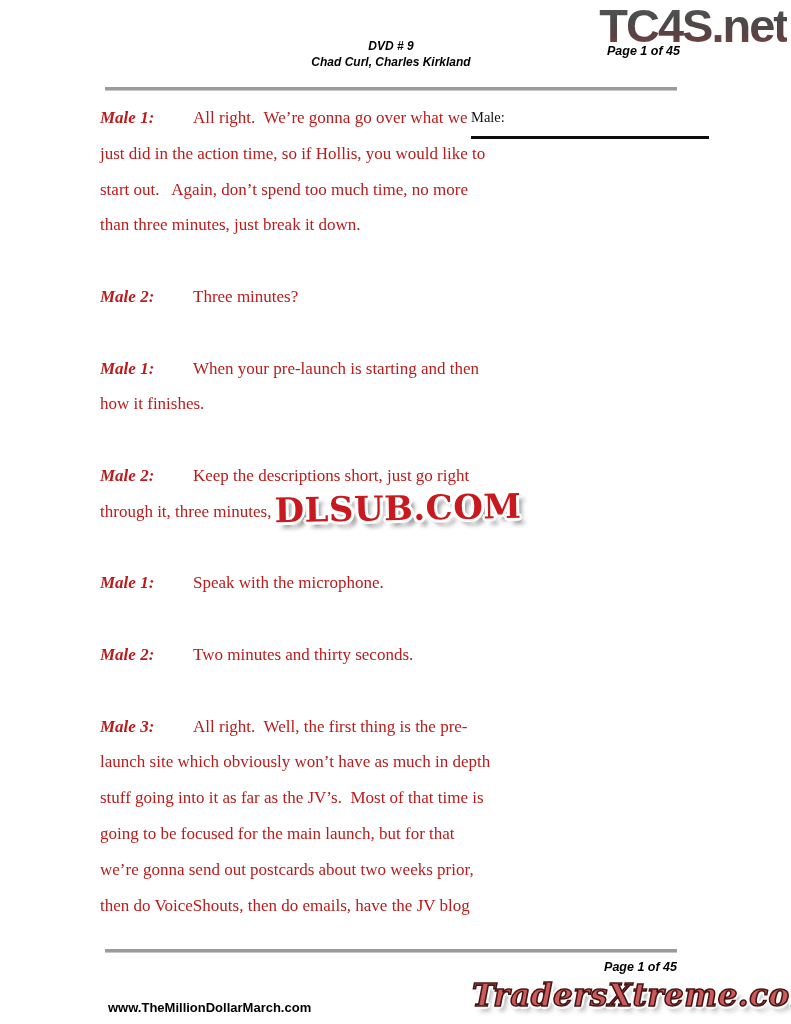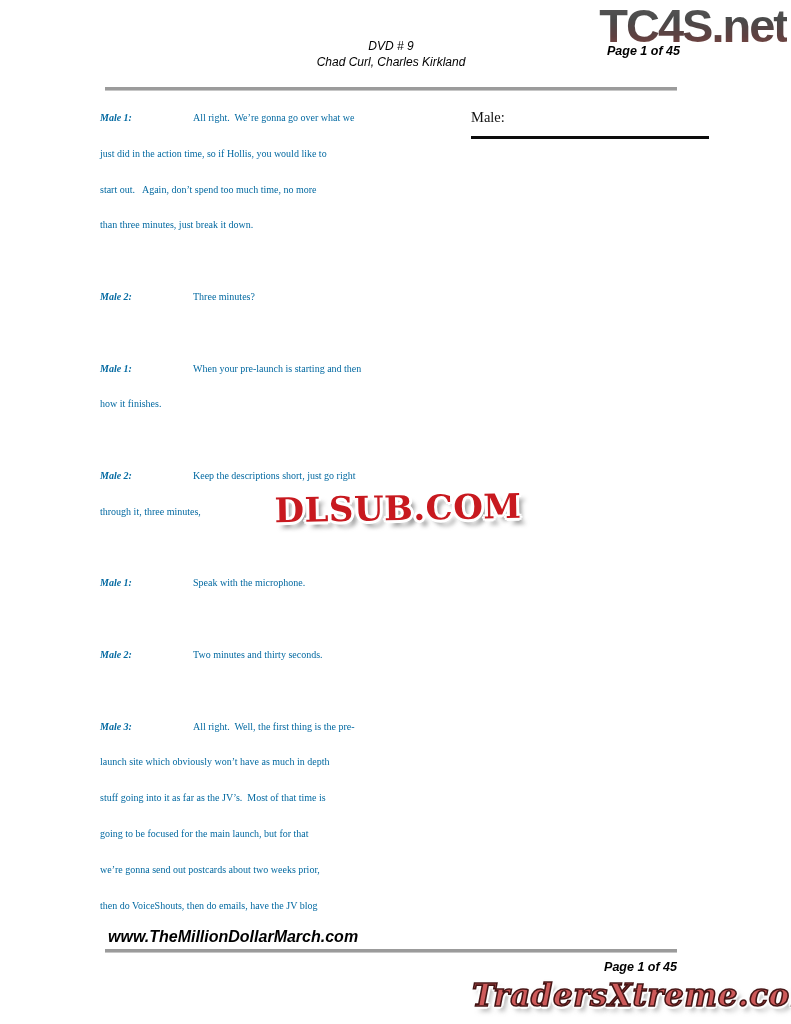--- a/index.html
+++ b/index.html
@@ -19,31 +19,31 @@
     filter: blur(0.4px);
   }
   .hdr-page {
     position: absolute; left: 607px; top: 44px;
     font-family: "Liberation Sans", sans-serif;
     font-weight: bold; font-style: italic; font-size: 12.5px; color: #000;
   }
   .hdr-center {
     position: absolute; left: 105px; top: 39px; width: 572px;
     text-align: center; font-family: "Liberation Sans", sans-serif;
-    font-weight: normal; font-style: italic; font-size: 12px; line-height: 15.5px; color: #000;
+    font-weight: bold; font-style: italic; font-size: 12px; line-height: 15.5px; color: #000;
   }
   .hdr-rule {
     position: absolute; left: 105px; top: 87px; width: 572px; height: 4px;
     background: #9b9b9b; border-bottom: 1px solid #c7c7c7;
   }
 
   
   .transcript {
     position: absolute; left: 100px; top: 100px; width: 420px;
-    font-size: 10px; line-height: 35.8px; white-space: pre; color: #0369a1;
+    font-size: 17px; line-height: 35.8px; white-space: pre; color: #b91c1c;
   }
   .tline { height: 35.8px; }
   .speaker {
     display: inline-block; width: 93px;
     font-weight: bold; font-style: italic;
   }
 
   
   .notes {
     position: absolute; left: 471px; top: 100px; width: 239px;
@@ -67,23 +67,23 @@
       -2px -2px 0 #fff, 2px -2px 0 #fff, -2px 2px 0 #fff, 2px 2px 0 #fff,
       5px 6px 4px rgba(120,120,120,0.75);
   }
 
   
   .ftr-rule {
     position: absolute; left: 105px; top: 949px; width: 572px; height: 4px;
     background: #9b9b9b; border-bottom: 1px solid #c7c7c7;
   }
   .ftr-site {
-    position: absolute; left: 108px; top: 928px;
+    position: absolute; left: 108px; top: 1000px;
     font-family: "Liberation Sans", sans-serif;
-    font-weight: bold; font-style: italic; font-size: 16px; color: #000;
+    font-weight: bold; font-size: 13px; color: #000;
   }
   .ftr-page {
     position: absolute; left: 105px; top: 960px; width: 572px; text-align: right;
     font-family: "Liberation Sans", sans-serif;
     font-weight: bold; font-style: italic; font-size: 12.5px; color: #000;
   }
   .tx-logo {
     position: absolute; left: 472px; top: 977px;
     font-family: "DejaVu Serif", serif; font-weight: bold; font-style: italic;
     font-size: 31px; letter-spacing: 0.5px; color: #cd5a5a;

